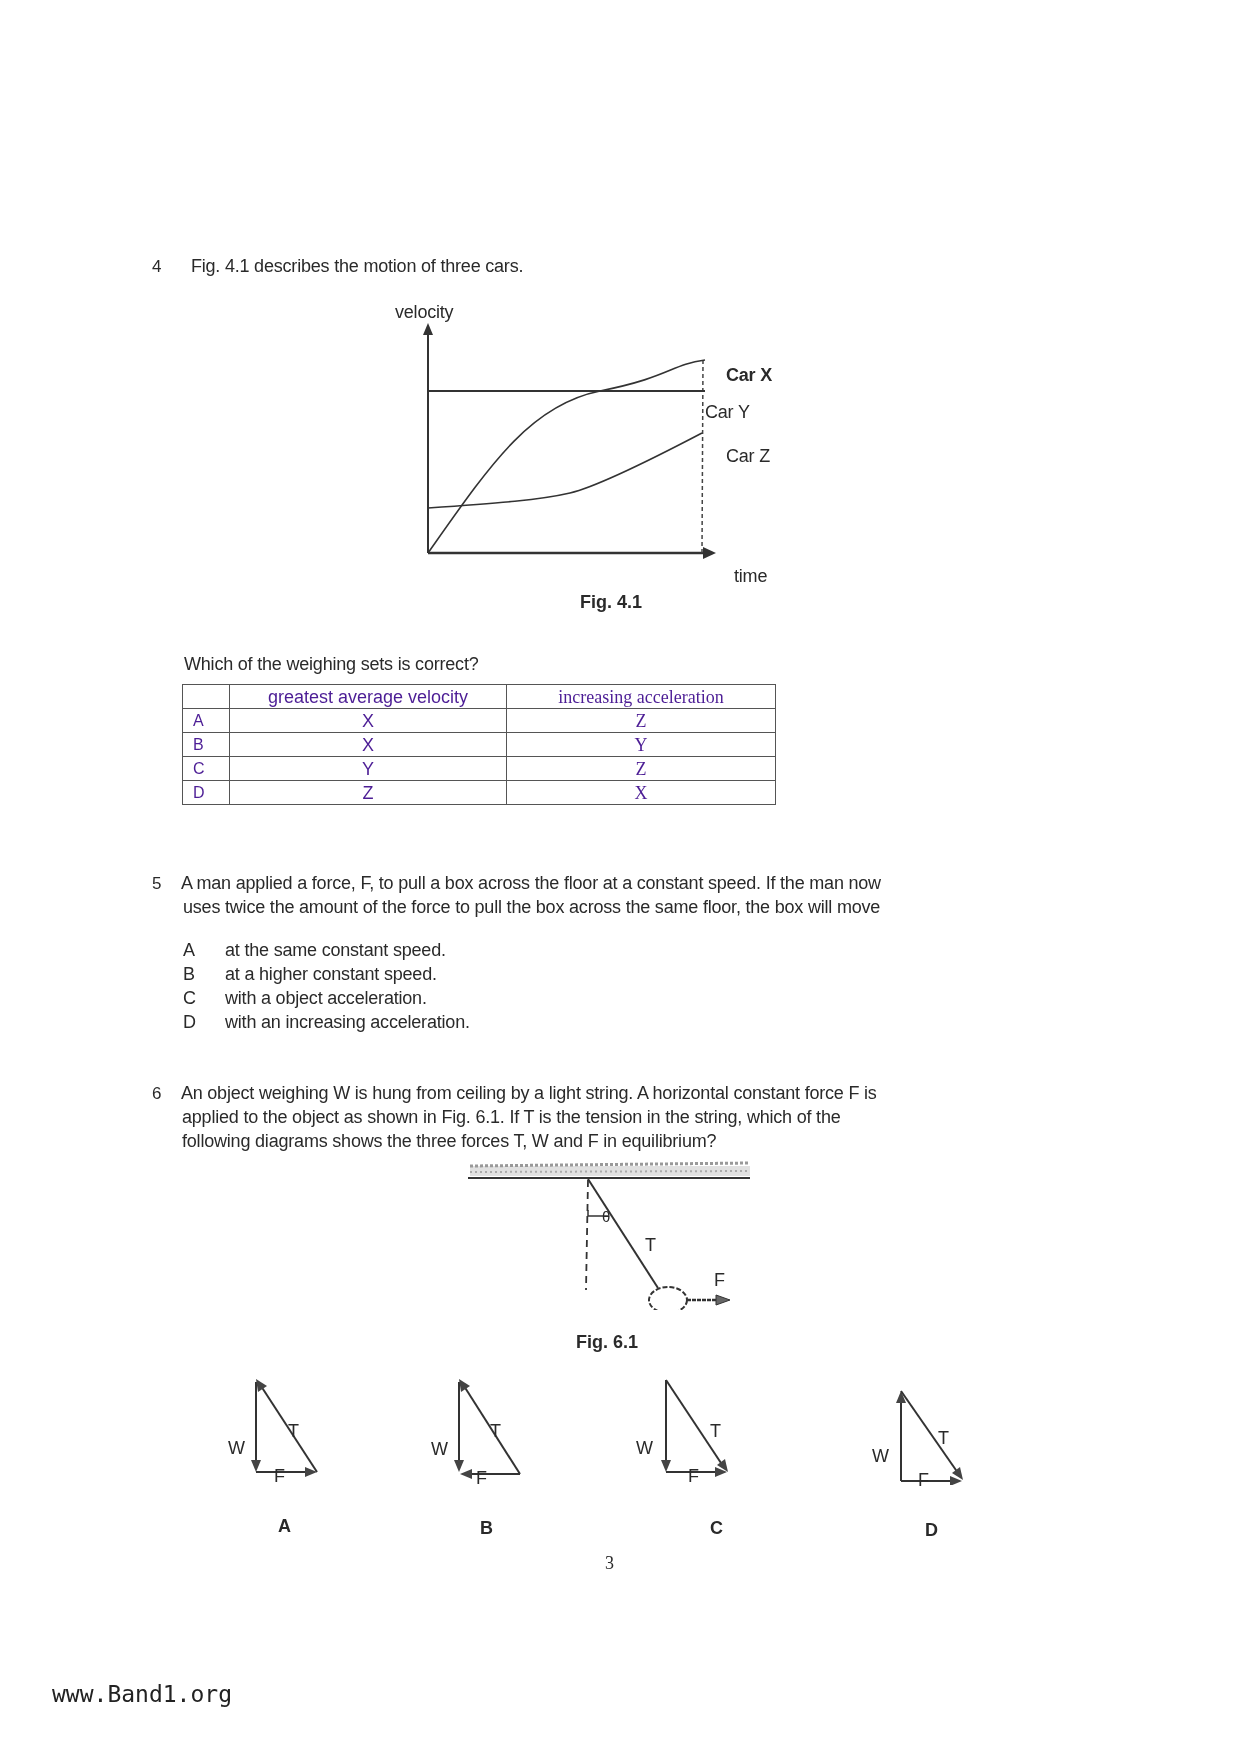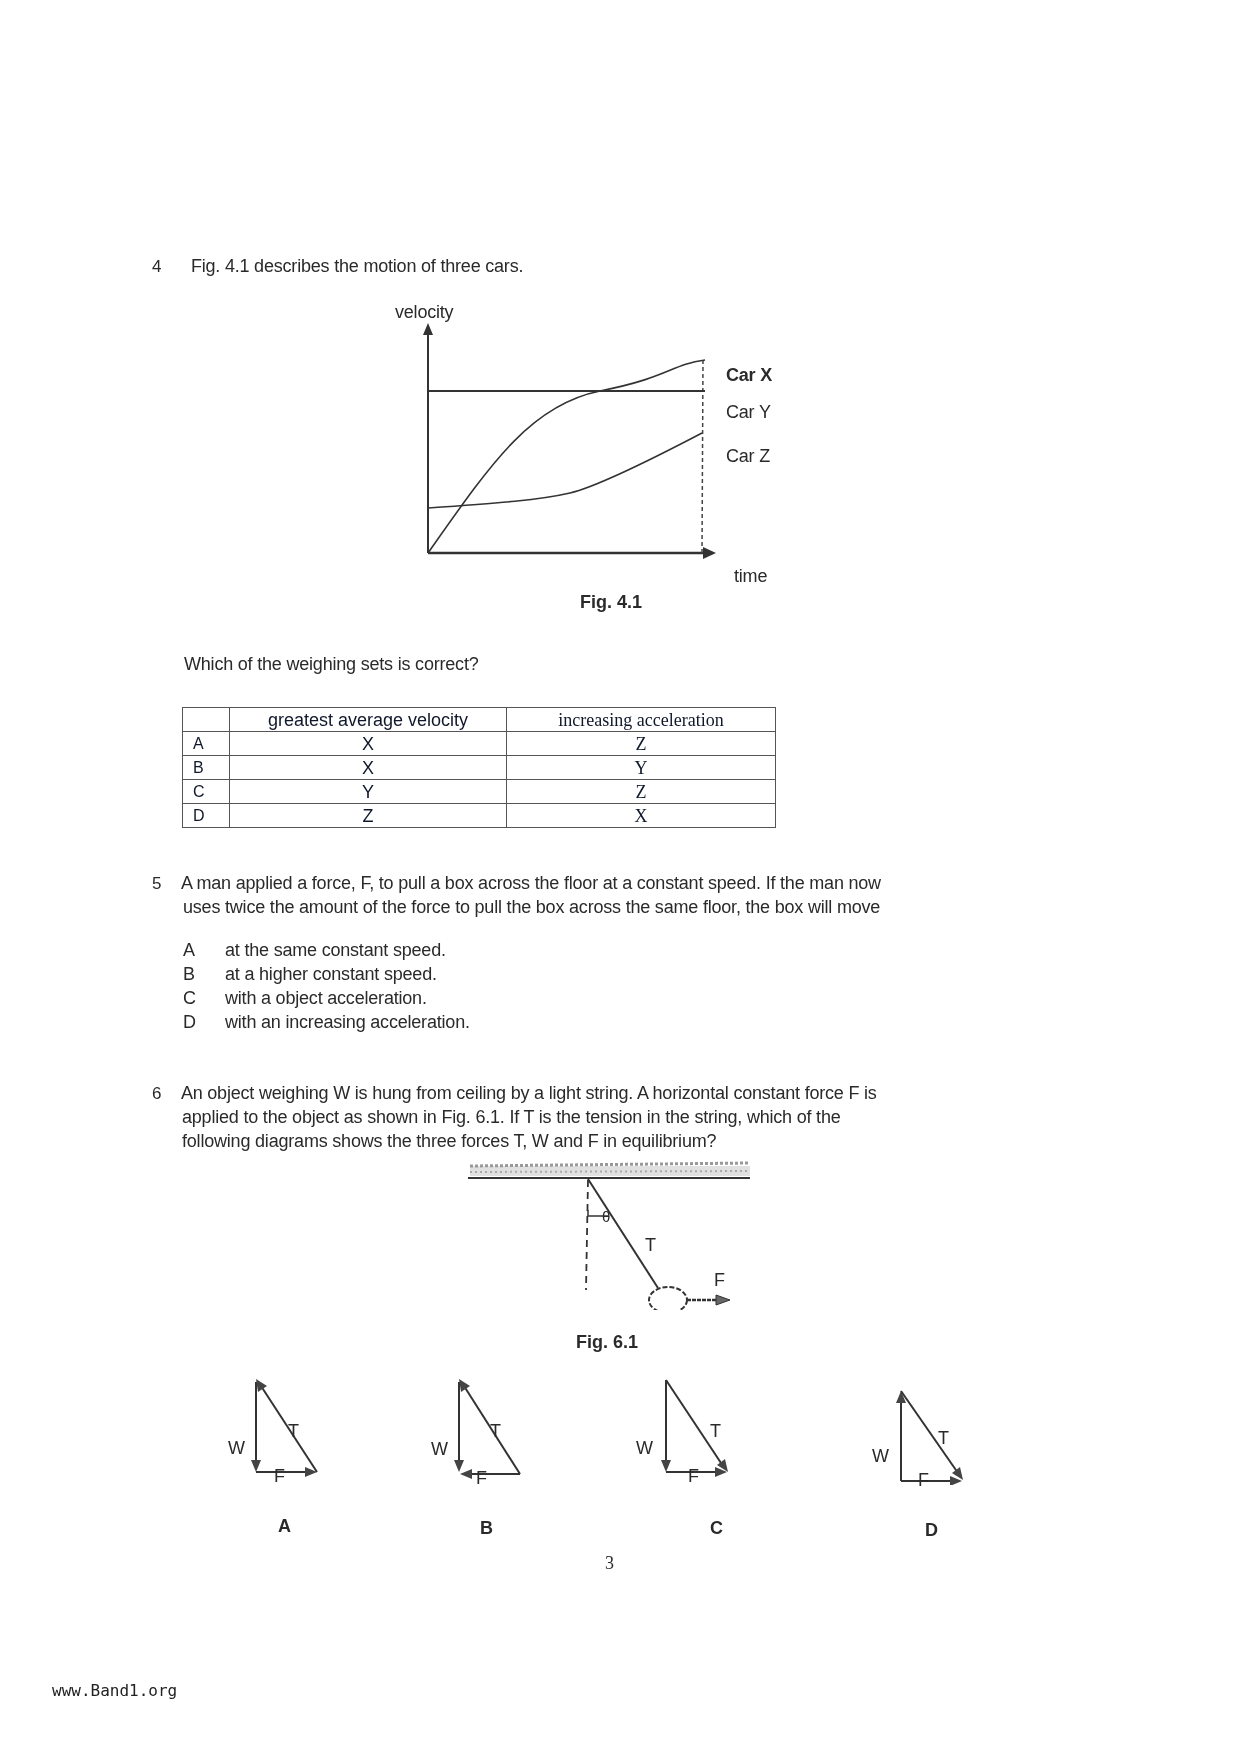--- a/index.html
+++ b/index.html
@@ -2,27 +2,27 @@
 <html><head>
 <meta charset="utf-8">
 <style>
   html,body{margin:0;padding:0;background:#fff;}
   body{width:1239px;height:1754px;position:relative;overflow:hidden;
        font-family:"Liberation Sans",sans-serif;color:#2a2a2a;}
   .abs{position:absolute;}
   .qtext{font-size:18px;line-height:24px;letter-spacing:-0.2px;margin-top:16px;}
   .qnum{font-size:17px;}
   .opt-letter{display:inline-block;width:42px;}
-  table.ans{border-collapse:collapse;font-size:18px;color:#0f172a;margin-top:23px;}
+  table.ans{border-collapse:collapse;font-size:18px;color:#4c1d95;}
   table.ans td{border:1.5px solid #555;height:23px;padding:0;text-align:center;line-height:22px;}
   table.ans td.lab{text-align:left;padding-left:10px;width:36px;font-size:16px;}
   table.ans td.c1{width:276px;}
   table.ans td.c2{width:268px;font-family:Liberation Serif, serif;}
   .figcap{font-weight:bold;font-size:18px;}
-  .watermark{font-family:"DejaVu Sans Mono",monospace;font-size:16px;color:#222;}
+  .watermark{font-family:"DejaVu Sans Mono",monospace;font-size:23px;color:#222;}
 </style>
 </head>
 <body>
 
 <div class="abs qtext" style="left:152px;top:238px;">
   <span class="qnum">4</span>
   <span style="display:inline-block;width:20px"></span>
   <span>Fig. 4.1 describes the motion of three cars.</span>
 </div>
 
@@ -38,21 +38,21 @@
   <line x1="303" y1="45" x2="302" y2="238" stroke="#444" stroke-width="1.5" stroke-dasharray="4,3"></line>
 
   <line x1="28" y1="76" x2="305" y2="76" stroke="#333" stroke-width="1.8"></line>
 
   <path d="M28,238 C90,150 130,90 200,76 S270,50 305,45" fill="none" stroke="#333" stroke-width="1.6"></path>
 
   <path d="M28,193 C100,188 140,185 170,178 S260,140 302,118" fill="none" stroke="#333" stroke-width="1.6"></path>
 </svg>
 
 <div class="abs qtext" style="left:726px;top:347px;font-weight:bold;">Car X</div>
-<div class="abs qtext" style="left:726px;top:384px;">Car Y</div>
+<div class="abs qtext" style="left:705px;top:384px;">Car Y</div>
 <div class="abs qtext" style="left:726px;top:428px;">Car Z</div>
 <div class="abs qtext" style="left:734px;top:548px;">time</div>
 
 <div class="abs figcap" style="left:580px;top:592px;">Fig. 4.1</div>
 
 <div class="abs qtext" style="left:184px;top:636px;">Which of the weighing sets is correct?</div>
 
 <table class="ans abs" style="left:182px;top:684px;">
   <tbody>
       <tr>

